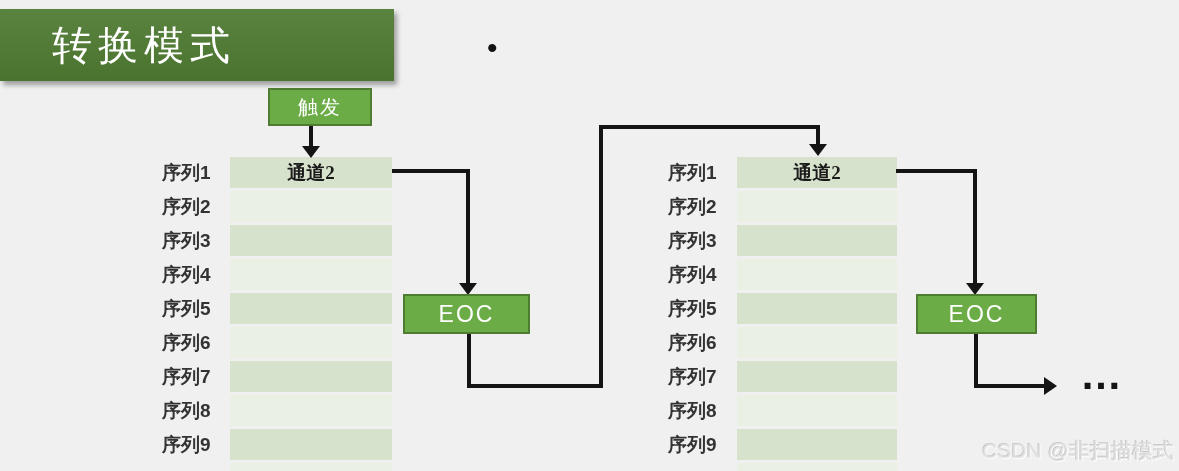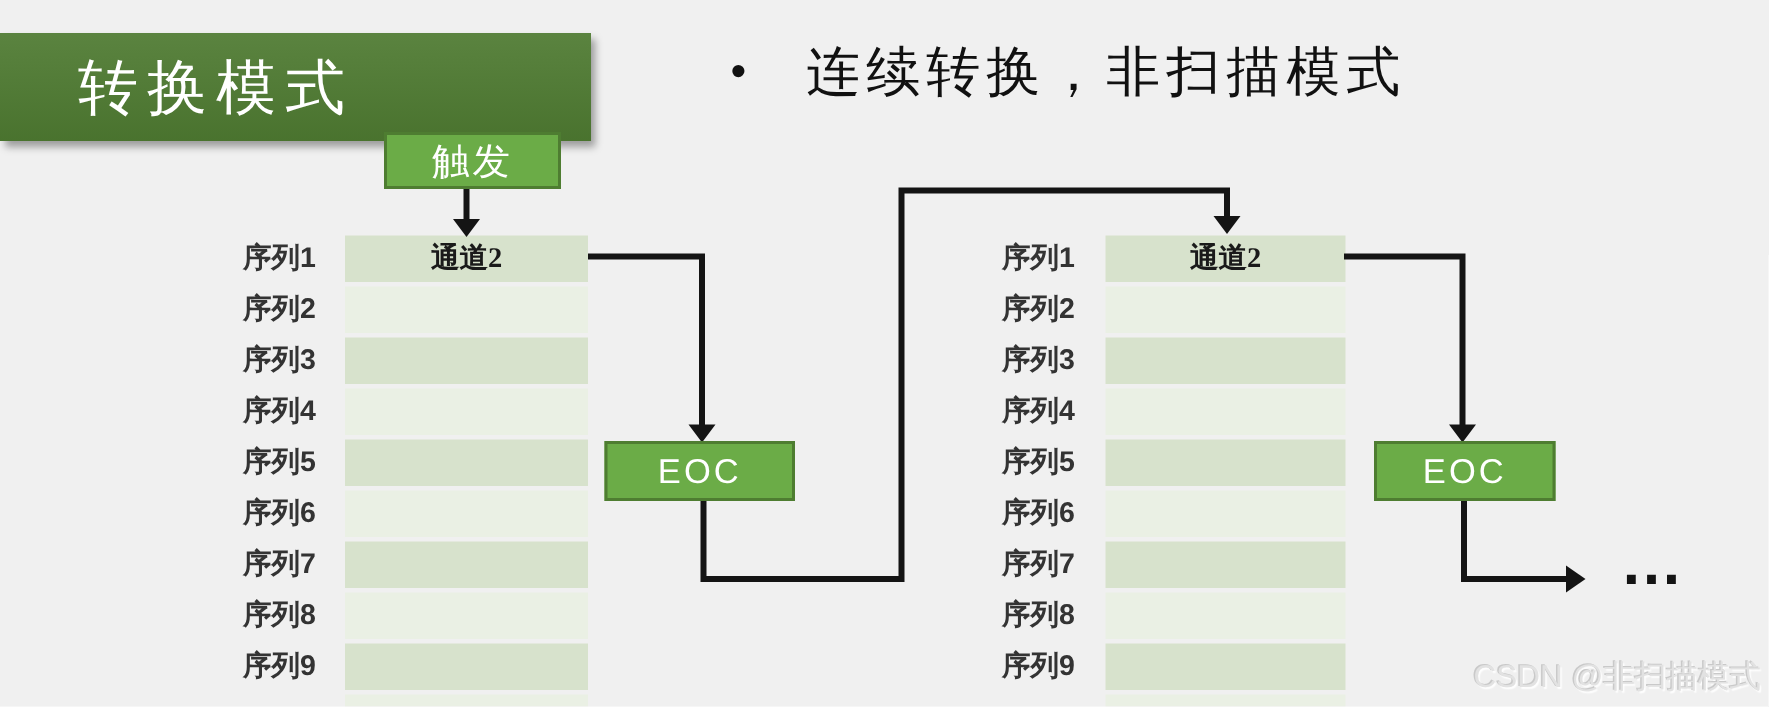--- a/index.html
+++ b/index.html
@@ -3,41 +3,41 @@
 <meta charset="utf-8">
 <style>
   html,body{margin:0;padding:0;}
   body{font-family:"Liberation Sans","DejaVu Sans",sans-serif;}
   .canvas{
     position:relative;width:1179px;height:471px;overflow:hidden;
     background:var(--bg,#f0f0f0);
   }
   
   .title-box{
-    position:absolute;left:0;top:22px;width:394px;height:72px;
+    position:absolute;left:0;top:9px;width:394px;height:72px;
     background:linear-gradient(180deg,rgba(255,255,255,0.07),rgba(0,0,0,0.06)),var(--title-green,#4e7a31);
     box-shadow:3px 4px 5px rgba(0,0,0,0.35);
     display:flex;align-items:center;
   }
   .title-box span{
     color:#fff;font-size:40px;letter-spacing:6px;padding-left:52px;white-space:nowrap;
   }
   
   .bullet-line{
     position:absolute;left:487px;top:26px;display:flex;align-items:center;color:#111;
   }
   .bullet-marker{font-size:30px;line-height:44px;}
   .bullet-text{font-size:36px;letter-spacing:4px;margin-left:40px;line-height:44px;white-space:nowrap;}
   
   .green-box{
     position:absolute;box-sizing:border-box;
     background:var(--green,#6bac47);border:2px solid var(--green-border,#4e7d31);
     display:flex;align-items:center;justify-content:center;color:#fff;
   }
-  .trigger{left:256px;top:88px;width:118px;height:38px;font-size:25px;letter-spacing:2px;}
+  .trigger{left:268px;top:88px;width:104px;height:38px;font-size:20px;letter-spacing:2px;}
   .eoc1{left:403px;top:294px;width:127px;height:40px;font-size:23px;letter-spacing:2px;}
   .eoc2{left:916px;top:294px;width:121px;height:40px;font-size:23px;letter-spacing:2px;}
   
   .table{position:absolute;top:0;height:471px;width:300px;}
   .seq-label{
     position:absolute;left:0;width:64px;height:31px;line-height:31px;
     font-size:19px;color:#333;white-space:nowrap;font-weight:bold;
   }
   .seq-cell{position:absolute;height:31px;font-family:Liberation Serif, serif;}
   .seq-cell.dark{background:var(--row-dark,#d7e2cc);}
@@ -64,21 +64,20 @@
 <body>
 
 <div class="canvas" style="--bg: #f0f0f0; --title-green: #4e7a31; --green: #6bac47; --green-border: #4e7d31; --row-dark: #d7e2cc; --row-light: #eaf0e4; --arrow: #141414;">
 
   <div class="title-box">
     <span>转换模式</span>
   </div>
 
   <div class="bullet-line">
     <span class="bullet-marker">•</span>
-    <span class="bullet-text">连续转换，非扫描模式</span>
   </div>
 
   <div class="green-box trigger">
     <span>触发</span>
   </div>
 
   <div class="table" style="left:162px">
       <div class="seq-label" style="top: 157px;">序列1</div>
       <div class="seq-cell dark" style="top: 157px; left: 68px; width: 162px; height: 31px;">
         <span class="cell-value">通道2</span>

